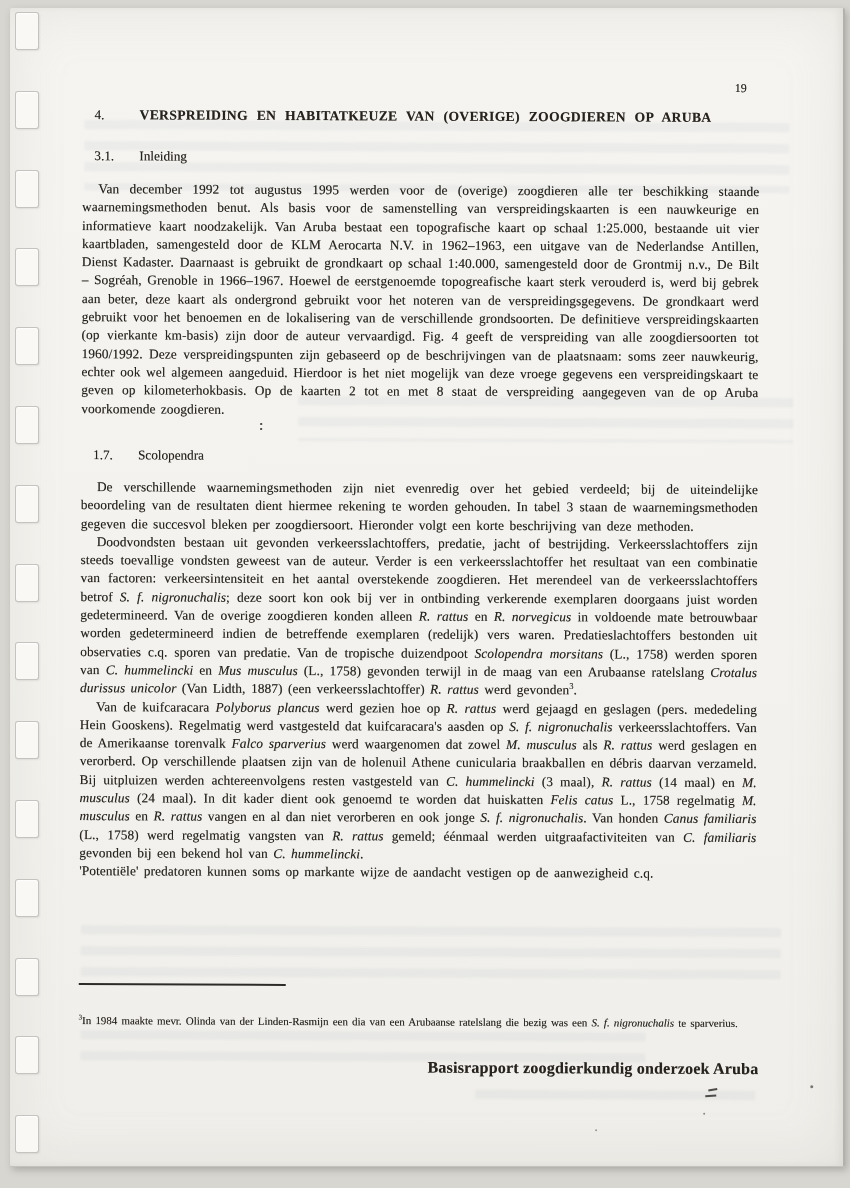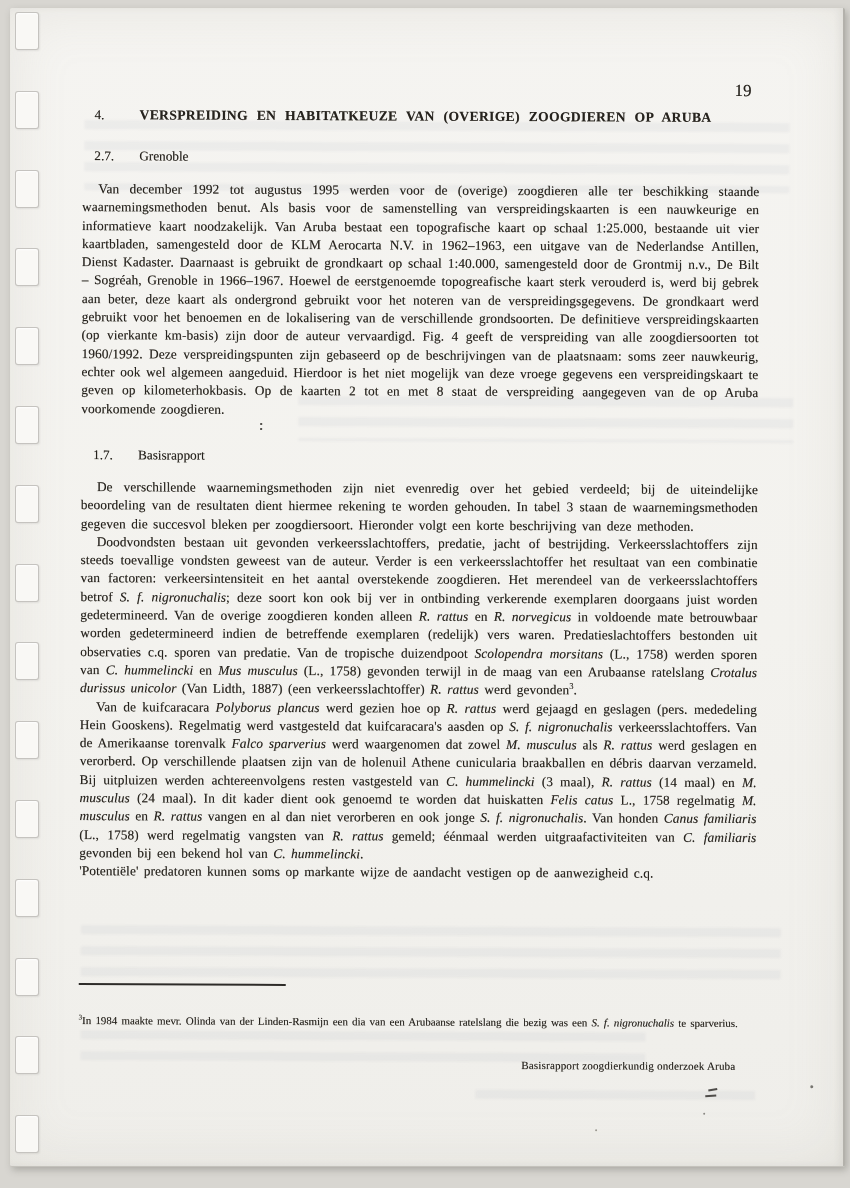--- a/index.html
+++ b/index.html
@@ -22,43 +22,43 @@
     border:1px solid rgba(155,152,146,0.55);
     border-radius:3px;
     box-shadow:inset 0 1px 2px rgba(255,255,255,0.9), 1px 1px 2px rgba(0,0,0,0.07);
   }
   .sheet{
     position:absolute;left:0;top:0;right:0;bottom:0;
     transform:rotate(0.25deg);transform-origin:60px 0;
     color:#26231e;
     text-shadow:0.2px 0.2px 0.4px rgba(62,56,46,0.5);
   }
-  .pagenum{position:absolute;left:725px;top:70px;font-size:17px;}
+  .pagenum{position:absolute;left:725px;top:70px;font-size:12px;}
   .h{position:absolute;left:73px;width:700px;font-size:13.2px;white-space:nowrap;}
   .h .hnum{display:inline-block;width:45px;margin-left:12px;}
   .h-chapter{top:99px;}
   .h-chapter .htitle{font-weight:bold;font-size:13.6px;letter-spacing:0.35px;word-spacing:5px;}
   .h-intro{top:140px;}
   .h-obs{top:439px;}
   .para{
     margin:0;font-size:13.3px;line-height:18.3px;text-align:justify;
     word-spacing:2px;letter-spacing:0.1px;
   }
   .para.indent{text-indent:16px;}
   .p1{position:absolute;left:73px;top:172px;width:677px;}
   .flow{position:absolute;left:73px;top:470px;width:677px;}
   sup{font-size:0.65em;vertical-align:super;line-height:0;}
   .fn-rule{position:absolute;left:73px;top:975px;width:207px;height:2px;background:#2e2c29;}
   .footnote{
     position:absolute;left:73px;top:993px;width:678px;
     font-size:10.9px;line-height:16px;text-align:justify;word-spacing:1.5px;
   }
   .footer{
-    position:absolute;right:103px;top:1049px;
-    font-size:11px;font-weight:normal;letter-spacing:0.2px;white-space:nowrap;
+    position:absolute;right:80px;top:1049px;
+    font-size:16px;font-weight:bold;letter-spacing:0.2px;white-space:nowrap;
   }
   
   .bleed{
     position:absolute;
     background-image:repeating-linear-gradient(to bottom, rgba(108,116,140,0.085) 0px, rgba(108,116,140,0.085) 9px, rgba(108,116,140,0) 9px, rgba(108,116,140,0) 21px);
     filter:blur(0.8px);
     opacity:0.75;
   }
   .b1{left:75px;top:112px;width:705px;height:70px;}
   .b2{left:290px;top:387px;width:495px;height:45px;}
@@ -103,27 +103,27 @@
     <div class="bleed b4"></div>
     <div class="bleed b5"></div>
 
     <div class="pagenum">19</div>
 
     <div class="h h-chapter">
       <span class="hnum">4.</span><span class="htitle">VERSPREIDING EN HABITATKEUZE VAN (OVERIGE) ZOOGDIEREN OP ARUBA</span>
     </div>
 
     <div class="h h-intro">
-      <span class="hnum">2.7.</span><span class="htitle">Grenoble</span>
+      <span class="hnum">3.1.</span><span class="htitle">Inleiding</span>
     </div>
 
     <p class="para indent p1"><span>Van december 1992 tot augustus 1995 werden voor de (overige) zoogdieren alle ter beschikking staande waarnemingsmethoden benut. Als basis voor de samenstelling van verspreidingskaarten is een nauwkeurige en informatieve kaart noodzakelijk. Van Aruba bestaat een topografische kaart op schaal 1:25.000, bestaande uit vier kaartbladen, samengesteld door de KLM Aerocarta N.V. in 1962–1963, een uitgave van de Nederlandse Antillen, Dienst Kadaster. Daarnaast is gebruikt de grondkaart op schaal 1:40.000, samengesteld door de Grontmij n.v., De Bilt – Sogréah, Grenoble in 1966–1967. Hoewel de eerstgenoemde topogreafische kaart sterk verouderd is, werd bij gebrek aan beter, deze kaart als ondergrond gebruikt voor het noteren van de verspreidingsgegevens. De grondkaart werd gebruikt voor het benoemen en de lokalisering van de verschillende grondsoorten. De definitieve verspreidingskaarten (op vierkante km-basis) zijn door de auteur vervaardigd. Fig. 4 geeft de verspreiding van alle zoogdiersoorten tot 1960/1992. Deze verspreidingspunten zijn gebaseerd op de beschrijvingen van de plaatsnaam: soms zeer nauwkeurig, echter ook wel algemeen aangeduid. Hierdoor is het niet mogelijk van deze vroege gegevens een verspreidingskaart te geven op kilometerhokbasis. Op de kaarten 2 tot en met 8 staat de verspreiding aangegeven van de op Aruba voorkomende zoogdieren.</span></p>
 
     <div class="h h-obs">
-      <span class="hnum">1.7.</span><span class="htitle">Basisrapport</span>
+      <span class="hnum">1.7.</span><span class="htitle">Scolopendra</span>
     </div>
 
     <div class="flow">
       <p class="para indent"><span>De verschillende waarnemingsmethoden zijn niet evenredig over het gebied verdeeld; bij de uiteindelijke beoordeling van de resultaten dient hiermee rekening te worden gehouden. In tabel 3 staan de waarnemingsmethoden gegeven die succesvol bleken per zoogdiersoort. Hieronder volgt een korte beschrijving van deze methoden.</span></p>
       <p class="para indent"><span>Doodvondsten bestaan uit gevonden verkeersslachtoffers, predatie, jacht of bestrijding. Verkeersslachtoffers zijn steeds toevallige vondsten geweest van de auteur. Verder is een verkeersslachtoffer het resultaat van een combinatie van factoren: verkeersintensiteit en het aantal overstekende zoogdieren. Het merendeel van de verkeersslachtoffers betrof </span><i>S. f. nigronuchalis</i><span>; deze soort kon ook bij ver in ontbinding verkerende exemplaren doorgaans juist worden gedetermineerd. Van de overige zoogdieren konden alleen </span><i>R. rattus</i><span> en </span><i>R. norvegicus</i><span> in voldoende mate betrouwbaar worden gedetermineerd indien de betreffende exemplaren (redelijk) vers waren. Predatieslachtoffers bestonden uit observaties c.q. sporen van predatie. Van de tropische duizendpoot </span><i>Scolopendra morsitans</i><span> (L., 1758) werden sporen van </span><i>C. hummelincki</i><span> en </span><i>Mus musculus</i><span> (L., 1758) gevonden terwijl in de maag van een Arubaanse ratelslang </span><i>Crotalus durissus unicolor</i><span> (Van Lidth, 1887) (een verkeersslachtoffer) </span><i>R. rattus</i><span> werd gevonden</span><sup>3</sup><span>.</span></p>
       <p class="para indent"><span>Van de kuifcaracara </span><i>Polyborus plancus</i><span> werd gezien hoe op </span><i>R. rattus</i><span> werd gejaagd en geslagen (pers. mededeling Hein Gooskens). Regelmatig werd vastgesteld dat kuifcaracara's aasden op </span><i>S. f. nigronuchalis</i><span> verkeersslachtoffers. Van de Amerikaanse torenvalk </span><i>Falco sparverius</i><span> werd waargenomen dat zowel </span><i>M. musculus</i><span> als </span><i>R. rattus</i><span> werd geslagen en verorberd. Op verschillende plaatsen zijn van de holenuil Athene cunicularia braakballen en débris daarvan verzameld. Bij uitpluizen werden achtereenvolgens resten vastgesteld van </span><i>C. hummelincki</i><span> (3 maal), </span><i>R. rattus</i><span> (14 maal) en </span><i>M. musculus</i><span> (24 maal). In dit kader dient ook genoemd te worden dat huiskatten </span><i>Felis catus</i><span> L., 1758 regelmatig </span><i>M. musculus</i><span> en </span><i>R. rattus</i><span> vangen en al dan niet verorberen en ook jonge </span><i>S. f. nigronuchalis</i><span>. Van honden </span><i>Canus familiaris</i><span> (L., 1758) werd regelmatig vangsten van </span><i>R. rattus</i><span> gemeld; éénmaal werden uitgraafactiviteiten van </span><i>C. familiaris</i><span> gevonden bij een bekend hol van </span><i>C. hummelincki</i><span>.</span></p>
       <p class="para"><span>'Potentiële' predatoren kunnen soms op markante wijze de aandacht vestigen op de aanwezigheid c.q.</span></p>
     </div>
 
     <div class="fn-rule"></div>

